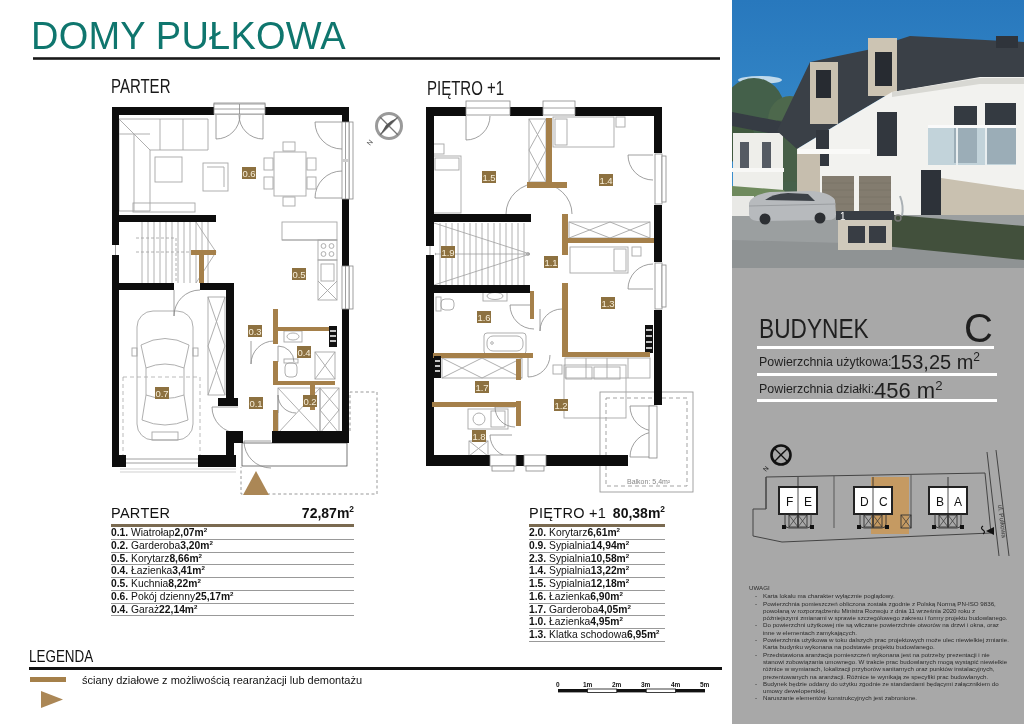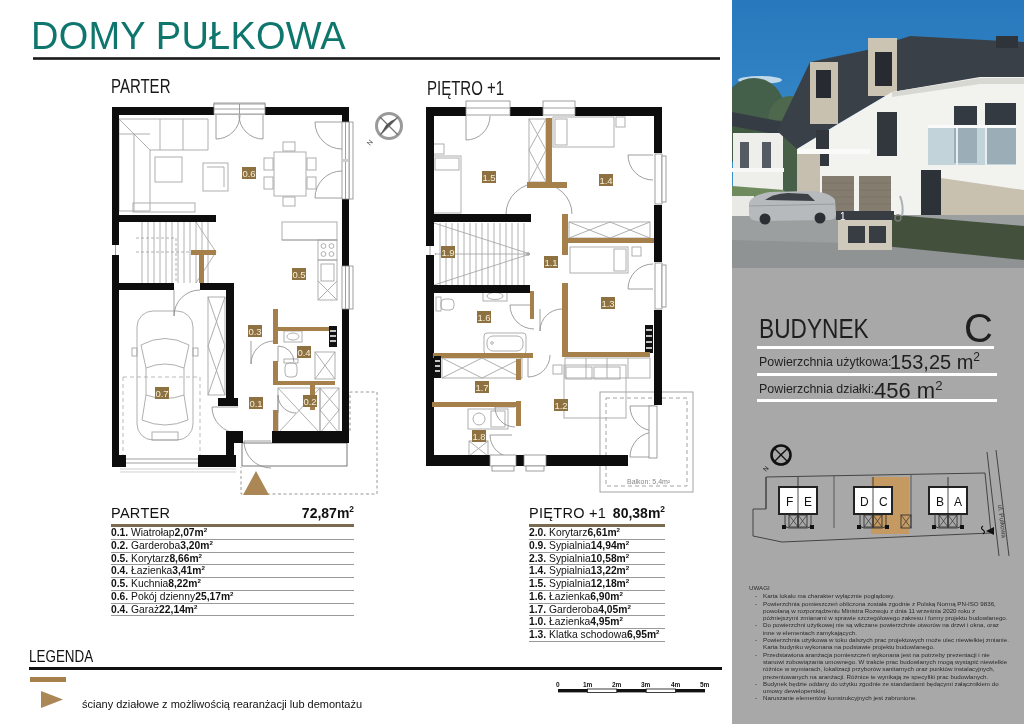--- a/index.html
+++ b/index.html
@@ -106,21 +106,21 @@
   <div class="row">
       <span class="n"><b>1.3.</b> Klatka schodowa</span>
       <span class="v">6,95m<sup>2</sup></span>
     </div>
 </div>
 
 <div class="abs" style="left:29px;top:648px;font-size:16px;color:#111;transform:scaleX(0.84);transform-origin:0 0;">LEGENDA</div>
 
 <div class="abs" style="left:29px;top:667px;width:693px;height:3px;background:#111;"></div>
 
-<div class="abs" style="left:82px;top:698px;font-size:11px;color:#111;">ściany działowe z możliwością rearanżacji lub demontażu</div>
+<div class="abs" style="left:82px;top:674px;font-size:11px;color:#111;">ściany działowe z możliwością rearanżacji lub demontażu</div>
 
 <div class="abs" style="left:82px;top:693px;font-size:11px;color:#111;margin-top:36px;">wejście do budynku</div>
 
 <div class="abs" style="left:732px;top:0;width:292px;height:724px;background:#a8a8a8;"></div>
 
 <svg class="abs" style="left:732px;top:0" width="292" height="268" viewBox="0 0 292 268">
   <defs>
     <linearGradient id="sky" x1="0" y1="0" x2="0" y2="1">
       <stop offset="0" stop-color="#2878bd"></stop>
       <stop offset="0.7" stop-color="#3b8fcc"></stop>

